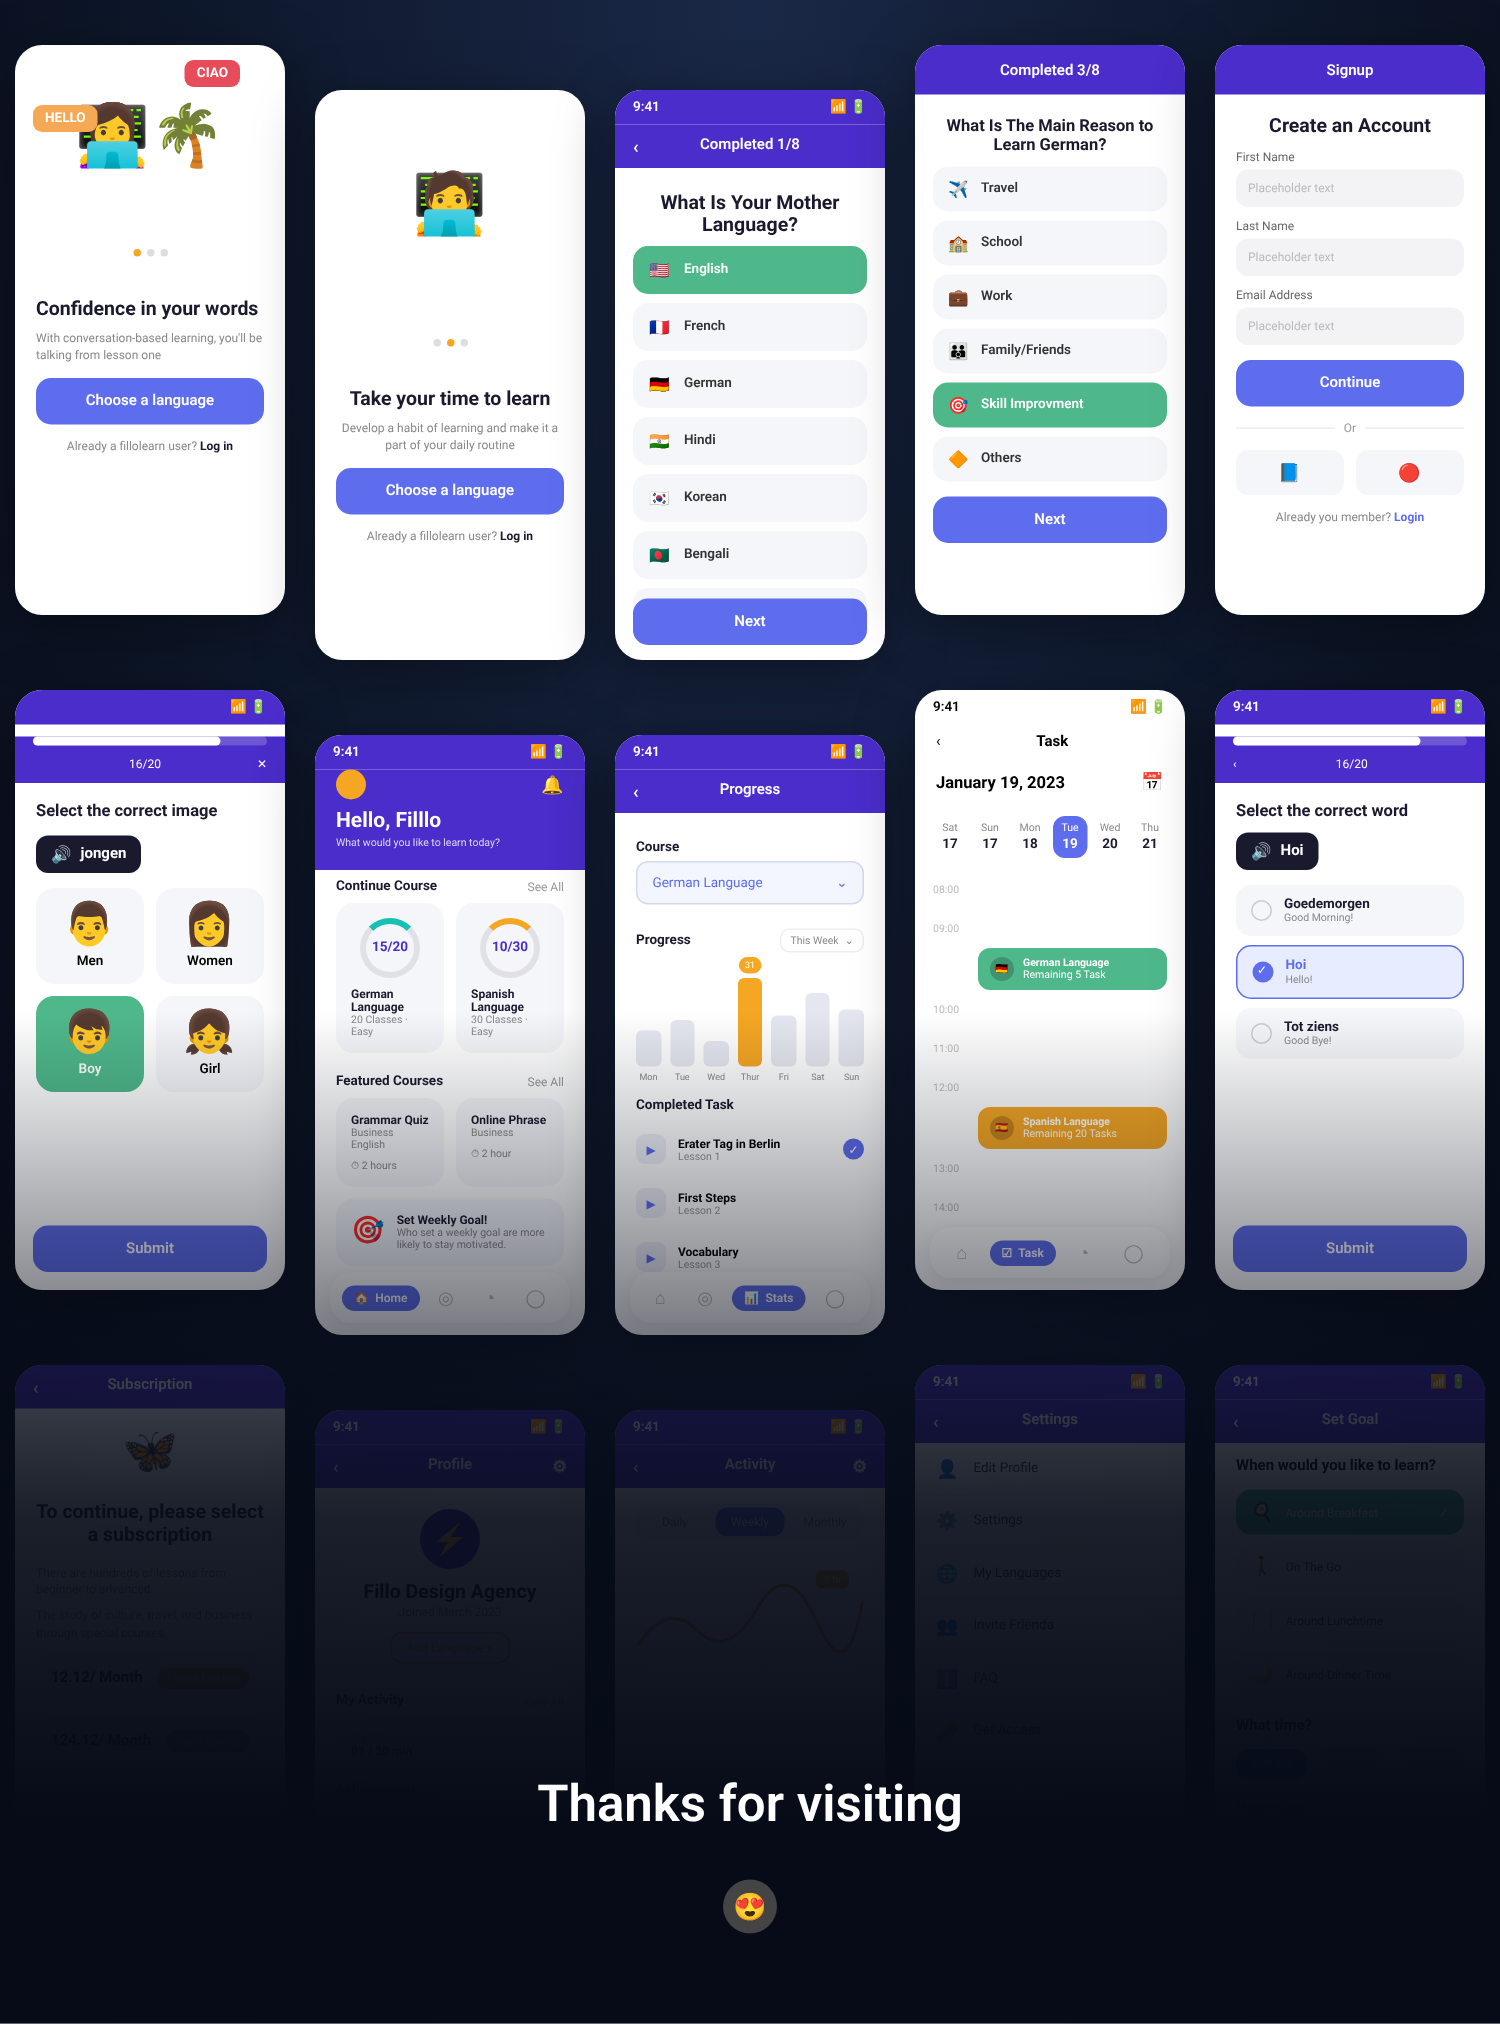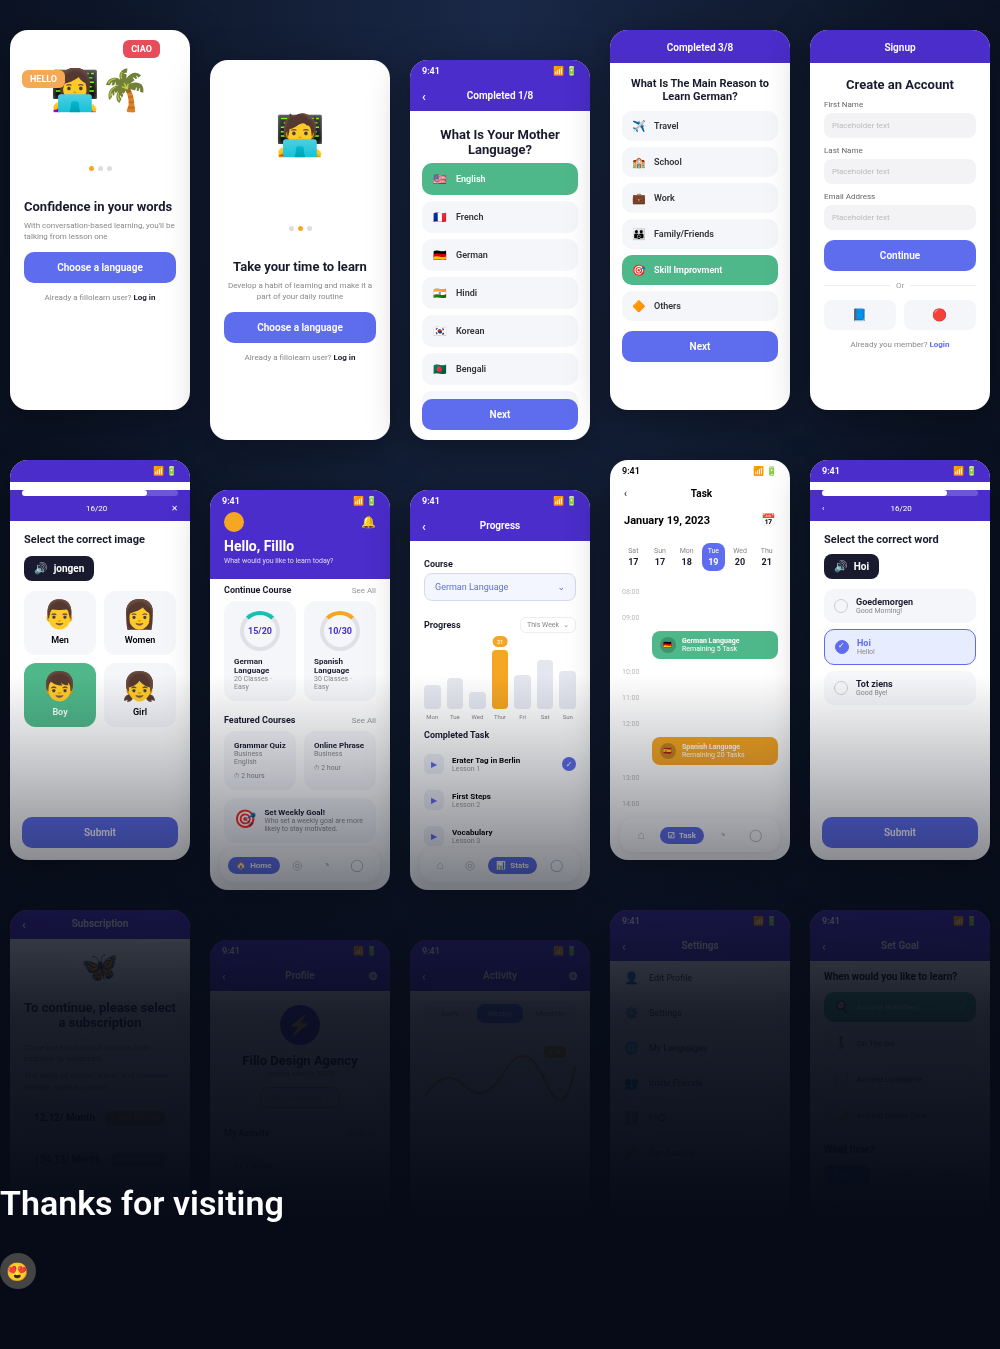--- a/index.html
+++ b/index.html
@@ -97,21 +97,21 @@
 .answer.sel .ra{background:#5e6dee;border-color:#5e6dee;position:relative}
 .answer.sel .ra::after{content:"✓";color:#fff;font-size:8px;position:absolute;top:0;left:2px}
 .answer .txt .main{font-weight:700;color:#1a1a2e}
 .answer .txt .sub2{font-size:7px;color:#888}
 .answer.sel .txt .main{color:#5e6dee}
 
 .settings-row{display:flex;align-items:center;gap:10px;padding:10px 14px;font-size:9px;color:#333;border-bottom:1px solid #f0f0f4}
 .settings-row .ic{font-size:12px}
 
 .overlay{position:absolute;inset:0;background:linear-gradient(to bottom,rgba(6,11,23,0) 50%,rgba(6,11,23,.85) 75%,rgba(6,11,23,1) 90%);pointer-events:none}
-.footer{position:absolute;bottom:60px;left:0;right:0;text-align:left;color:#fff}
+.footer{position:absolute;bottom:60px;left:0;right:0;text-align:center;color:#fff}
 .footer h2{font-size:34px;font-weight:600;margin-bottom:30px}
 .footer .embadge{display:inline-flex;width:36px;height:36px;border-radius:50%;background:#444;align-items:center;justify-content:center;font-size:18px}
 
 .illo{height:120px;display:flex;align-items:center;justify-content:center;font-size:40px;position:relative}
 .bubble{position:absolute;padding:4px 8px;border-radius:6px;font-size:9px;font-weight:700;color:#fff}
 .bubble.red{background:#e74c5a;top:10px;right:30px}
 .bubble.orange{background:#f5a955;top:40px;left:12px}
 
 .goal-opt{background:#f5f6fa;border-radius:10px;padding:8px 10px;margin:6px 14px;display:flex;align-items:center;gap:8px;font-size:8px;color:#333}
 .goal-opt.sel{background:#4fb88a;color:#fff}

